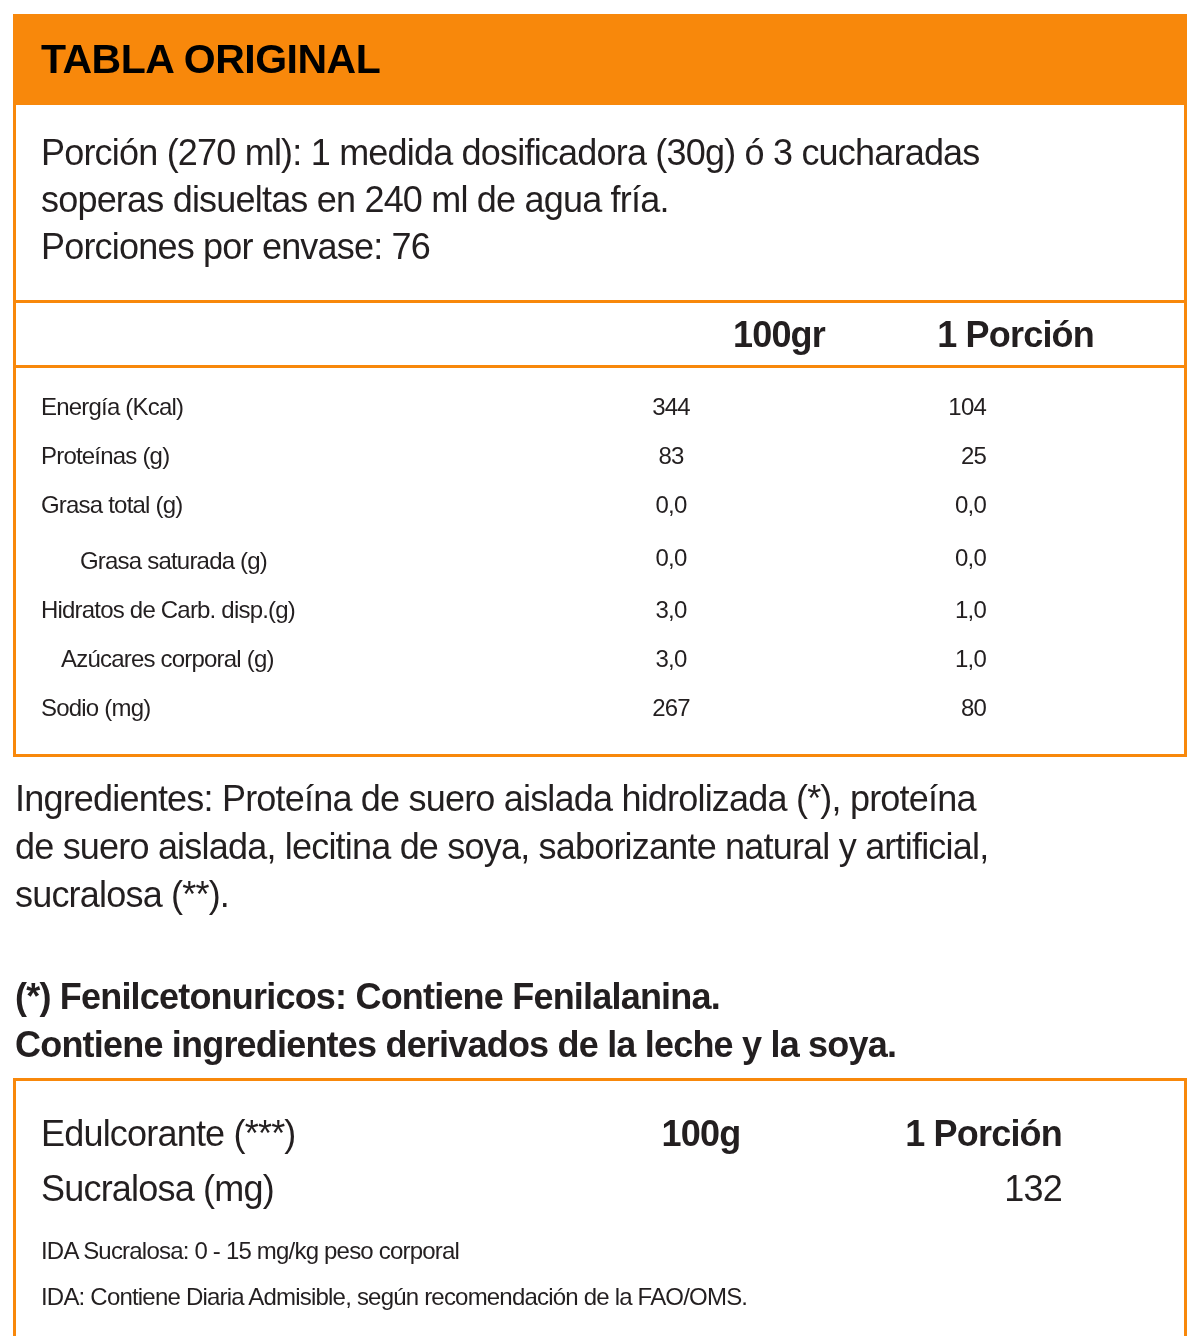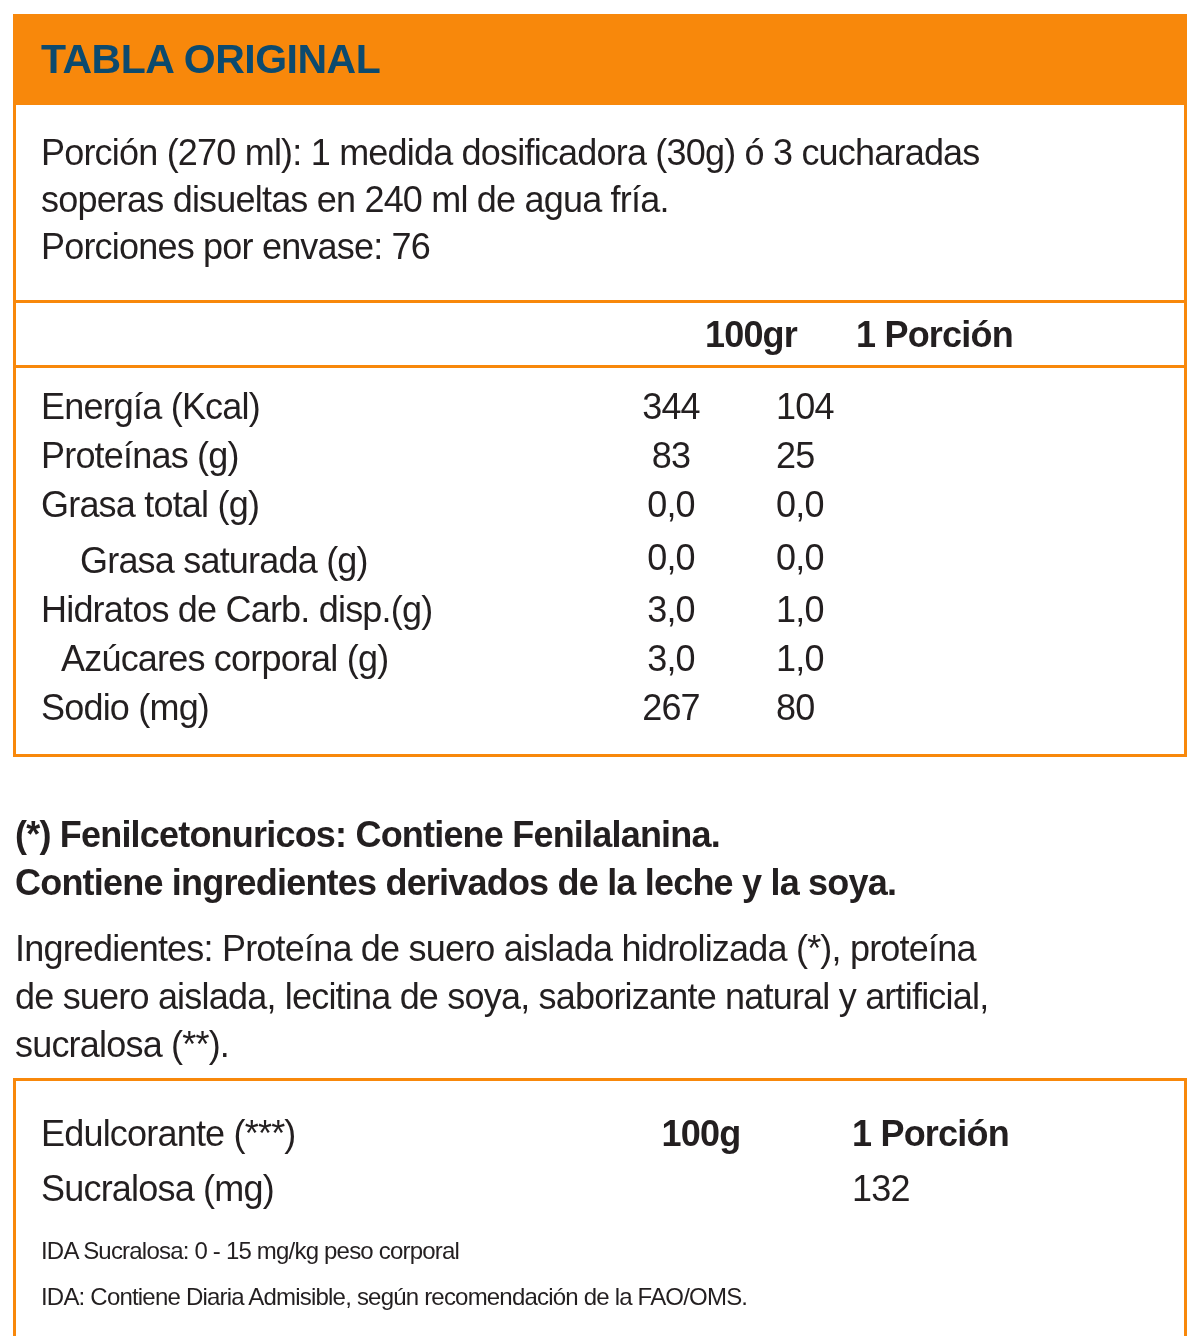--- a/index.html
+++ b/index.html
@@ -14,53 +14,53 @@
   .sheet { padding:14px 13px 0 13px; width:1200px; }
 
   
   .header-bar {
     background:#F8880B;
     height:91px;
     display:flex; align-items:center;
     padding-left:28px;
   }
   .header-bar .title {
-    color:#0c4a6e;
+    color:#000000;
     font-size:41px; font-weight:bold;
     letter-spacing:-0.5px;
   }
 
   
   .nutri-box {
     border:3px solid #F8880B;
     border-top:none;
   }
   .portion-block {
     padding:24px 25px 30px 25px;
     font-size:36px; line-height:47px;
     letter-spacing:-0.8px;
   }
   .b { font-weight:normal; }
   .rule { border-top:3px solid #F8880B; }
 
   .cols-row {
     display:flex; align-items:center;
-    padding:10px 118px 9px 25px;
+    padding:10px 90px 9px 25px;
     font-size:36px; font-weight:bold;
     letter-spacing:-0.8px;
     line-height:43px;
   }
   .cols-row .spacer { flex:1; }
   .c1 { width:210px; text-align:center; }
-  .c2 { width:210px; text-align:left; }
+  .c2 { width:210px; text-align:right; }
 
   .nutri-body { padding:14px 198px 22px 25px; }
   .nutri-row {
     display:flex; align-items:center;
-    font-size:36px; line-height:49px;
+    font-size:24px; line-height:49px;
     letter-spacing:-0.8px;
   }
   .nutri-row .label { flex:1; }
   .nutri-row .val { font-weight:normal; }
   .ind1 { padding-left:20px; }
   .ind2 { padding-left:39px;margin-top:7px; }
 
   
   .para {
     font-size:36px; line-height:48px;
@@ -158,29 +158,29 @@
         <span class="c2 val">1,0</span>
       </div>
       <div class="nutri-row">
         <span class="label b">Sodio (mg)</span>
         <span class="c1 val">267</span>
         <span class="c2 val">80</span>
       </div>
     </div>
   </div>
 
-  <div class="para warnings">
-    <div>(*) Fenilcetonuricos: Contiene Fenilalanina.</div>
-    <div>Contiene ingredientes derivados de la leche y la soya.</div>
-  </div>
-
   <div class="para ingredients">
     <div><span class="b">Ingredientes:</span><span> Proteína de suero aislada hidrolizada (*), proteína</span></div>
     <div>de suero aislada, lecitina de soya, saborizante natural y artificial,</div>
     <div class="b">sucralosa (**).</div>
+  </div>
+
+  <div class="para warnings">
+    <div>(*) Fenilcetonuricos: Contiene Fenilalanina.</div>
+    <div>Contiene ingredientes derivados de la leche y la soya.</div>
   </div>
 
   <div class="sweet-box">
     <div class="sweet-cols">
       <span class="b">Edulcorante (***)</span>
       <span class="spacer"></span>
       <span class="c1">100g</span>
       <span class="c2">1 Porción</span>
     </div>
     <div class="sweet-row">

